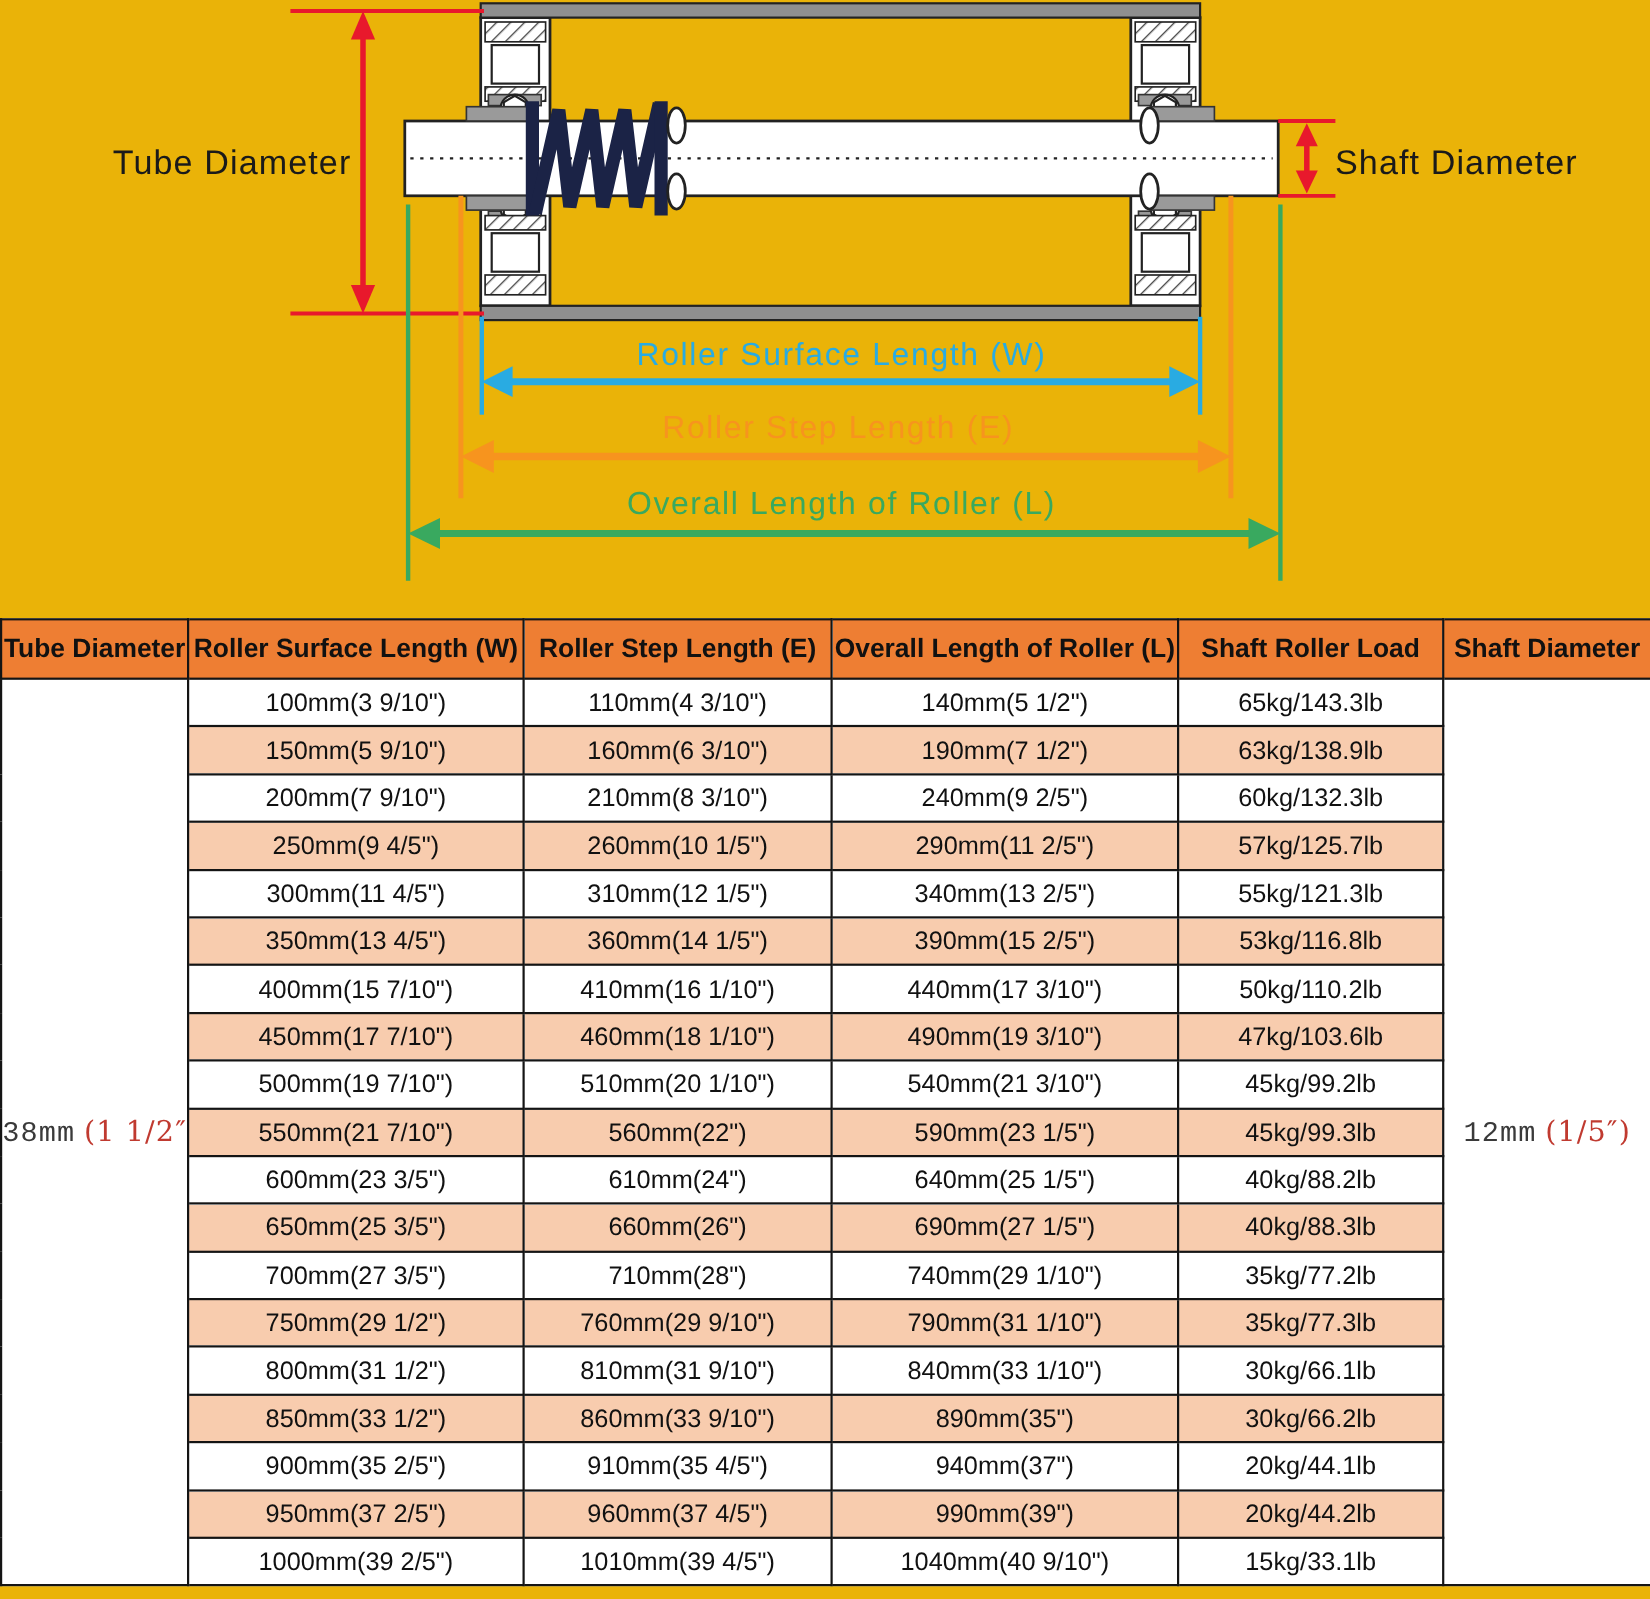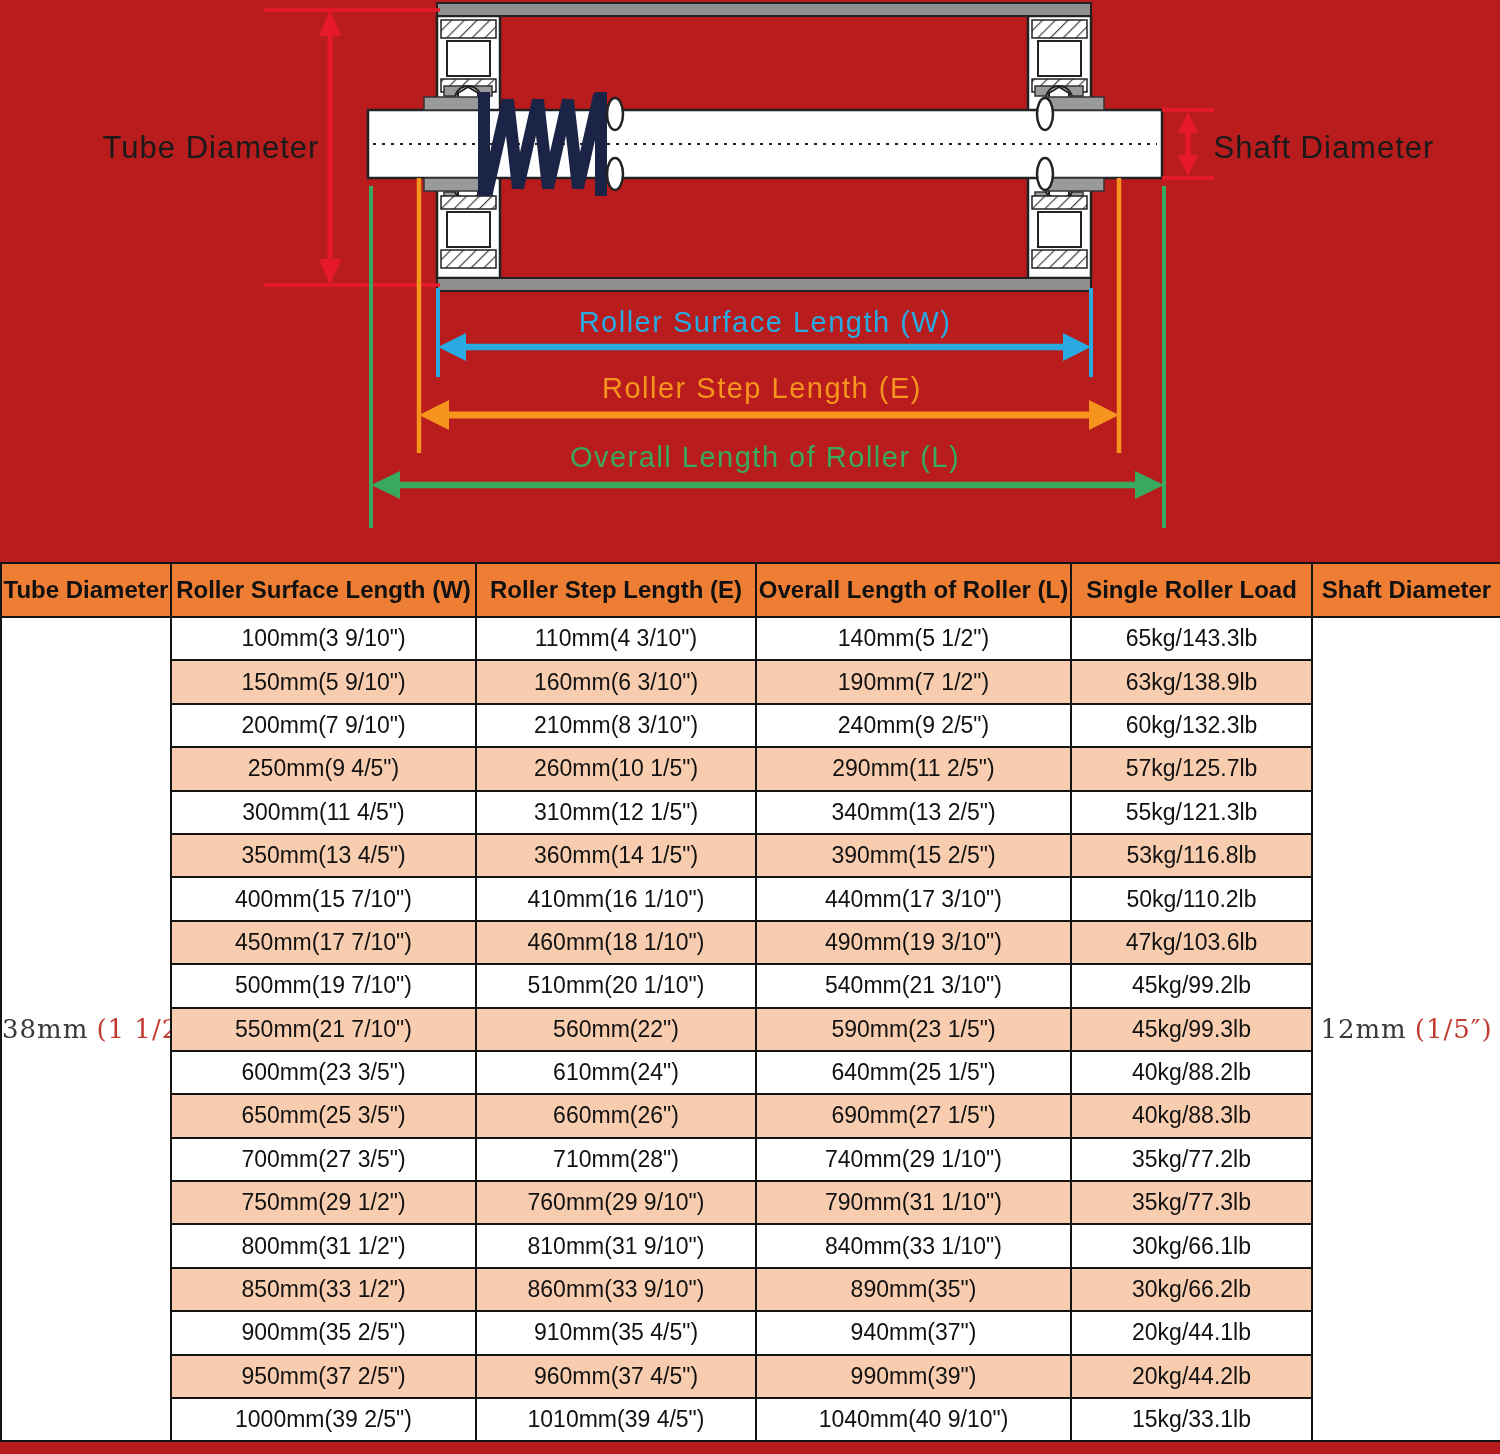--- a/index.html
+++ b/index.html
@@ -1,41 +1,41 @@
 <!DOCTYPE html>
 <html style="--c-red: #E8192C; --c-cyan: #29ABE2; --c-orange: #F7941E; --c-green: #39A95F; --c-navy: #1B2346; --c-gray: #8F8F8F; --c-header: #EE7E33; --c-peach: #F8CCAE; --c-inch: #C03A30;"><head>
 <meta charset="utf-8">
 <style>
   :root{
     --c-red:#E8192C; --c-cyan:#29ABE2; --c-orange:#F7941E; --c-green:#39A95F;
     --c-navy:#1B2346; --c-gray:#8F8F8F; --c-header:#EE7E33; --c-peach:#F8CCAE;
     --c-inch:#C03A30; --c-border:#141414;
   }
   html,body{margin:0;padding:0;background:#fff;}
-  .page{position:relative;width:1500px;height:1454px;background:#b91c1c;overflow:hidden;
+  .page{position:relative;width:1500px;height:1454px;background:#eab308;overflow:hidden;
         font-family:"Liberation Sans",sans-serif;}
   .stage{position:absolute;top:0;left:0;width:1500px;height:562px;}
   
   .red-s{stroke:var(--c-red);} .red-f{fill:var(--c-red);}
   .cyan-s{stroke:var(--c-cyan);} .cyan-f{fill:var(--c-cyan);}
   .orange-s{stroke:var(--c-orange);} .orange-f{fill:var(--c-orange);}
   .green-s{stroke:var(--c-green);} .green-f{fill:var(--c-green);}
   .navy-s{stroke:var(--c-navy);}
   .dim-label{font-family:"Liberation Sans",sans-serif;font-size:29px;letter-spacing:1.5px;}
   .dia-label{font-family:"Liberation Sans",sans-serif;font-size:31px;letter-spacing:1px;fill:#1a1a1a;}
   
   table.spec{position:absolute;top:562px;left:0;width:1500px;border-collapse:collapse;
              table-layout:fixed;background:#fff;}
   table.spec th,table.spec td{border:2.5px solid var(--c-border);text-align:center;
              vertical-align:middle;padding:0;overflow:hidden;white-space:nowrap;}
   table.spec thead th{background:var(--c-header);height:52px;font-size:24px;font-weight:bold;color:#111;}
   table.spec td{height:41.4px;font-size:23px;color:#111;background:#fff;}
   table.spec tbody tr.alt td{background:var(--c-peach);}
   table.spec td.merged{background:#fff !important;font-family:"DejaVu Serif",serif;font-size:26px;}
-  td.merged .mm{color:#3a3a3a;letter-spacing:1px;}
+  td.merged .mm{color:#3a3a3a;letter-spacing:1px;font-family:Liberation Mono, monospace;}
   td.merged .inch{color:var(--c-inch);letter-spacing:1px;margin-left:8px;}
 </style>
 </head>
 <body>
 
 <div class="page">
 
   <div class="stage">
   <svg viewBox="0 0 1500 562" width="1500" height="562">
     <defs>
@@ -151,21 +151,21 @@
       <col style="width:315px">
         <col style="width:241px">
         <col style="width:189px">
     </colgroup>
     <thead>
       <tr>
         <th>Tube Diameter</th>
         <th>Roller Surface Length (W)</th>
         <th>Roller Step Length (E)</th>
         <th>Overall Length of Roller (L)</th>
-        <th>Single Roller Load</th>
+        <th>Shaft Roller Load</th>
         <th>Shaft Diameter</th>
       </tr>
     </thead>
     <tbody id="table-body">
         <tr>
           <td rowspan="19" class="merged"><span class="mm">38mm</span><span class="inch">(1 1/2″)</span></td>
           <td>100mm(3 9/10")</td>
           <td>110mm(4 3/10")</td>
           <td>140mm(5 1/2")</td>
           <td>65kg/143.3lb</td>

